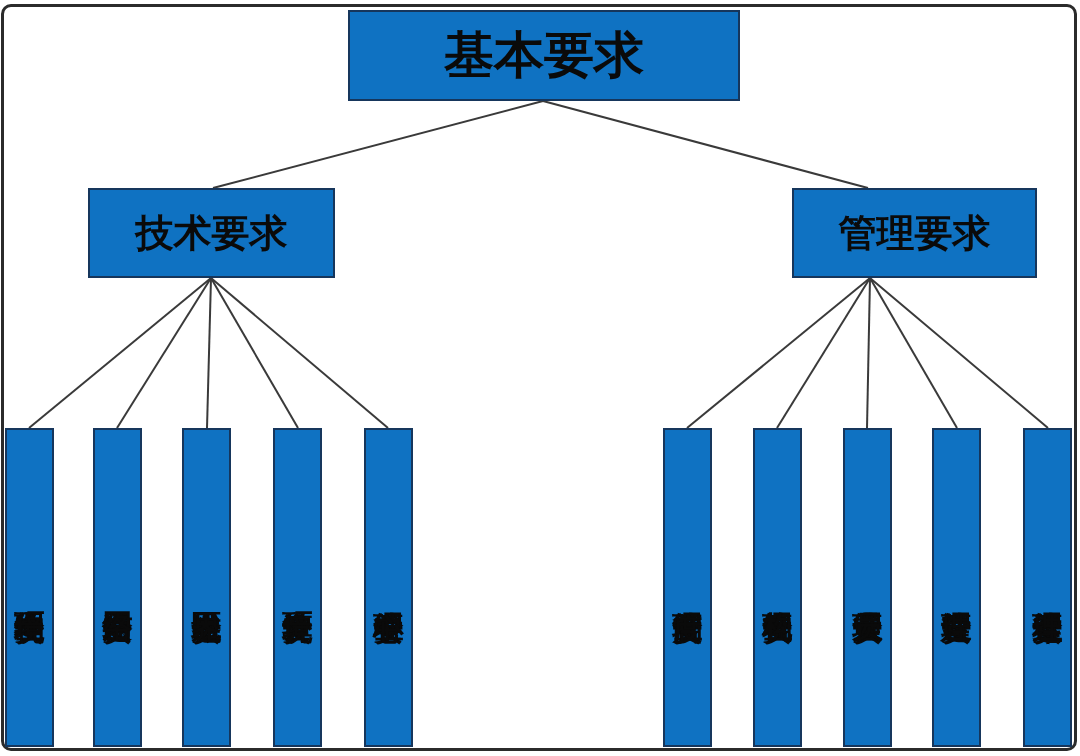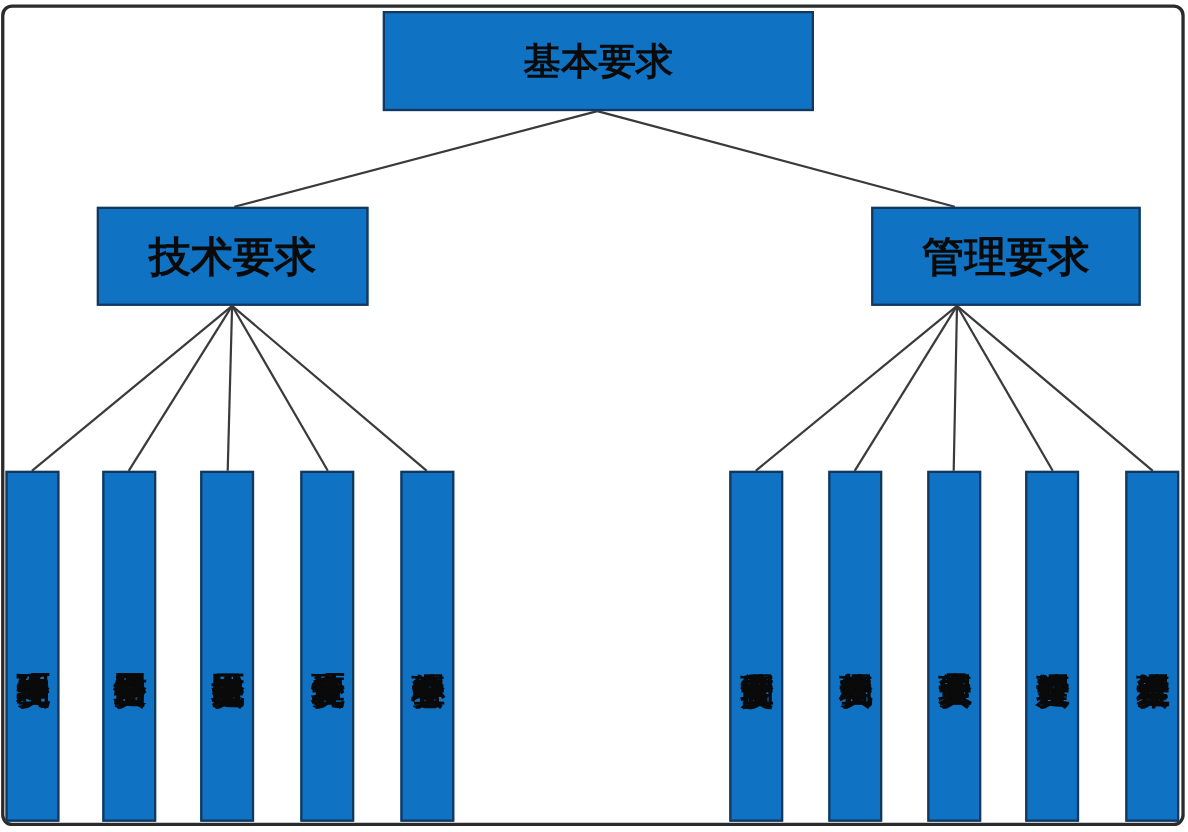--- a/index.html
+++ b/index.html
@@ -18,21 +18,21 @@
     border:3px solid var(--frame-border);border-radius:10px;background:var(--background);
   }
   .stage{position:absolute;left:0;top:0;width:1080px;height:756px;}
   svg.connectors{position:absolute;left:0;top:0;width:1080px;height:756px;pointer-events:none;}
   svg.connectors line{stroke:var(--line-color);stroke-width:2;}
   .node{
     position:absolute;background:var(--box-fill);border:2px solid var(--box-border);
     display:flex;align-items:center;justify-content:center;
     color:var(--text-color);font-weight:bold;
   }
-  .node-root{left:348px;top:10px;width:392px;height:91px;font-size:34px;}
+  .node-root{left:348px;top:10px;width:392px;height:91px;font-size:50px;}
   .node-branch{top:188px;height:90px;font-size:38px;}
   .node-branch.tech{left:88px;width:247px;}
   .node-branch.mgmt{left:748px;width:245px;margin-left:44px;}
   .node-leaf{top:428px;width:49px;height:319px;font-size:30px;}
   .node-leaf .vtext{
     writing-mode:vertical-rl;text-orientation:upright;
     line-height:1;letter-spacing:0;white-space:nowrap;
   }
   .leaf-t1{left:5px;}   .leaf-t2{left:93px;}  .leaf-t3{left:182px;}
   .leaf-t4{left:273px;} .leaf-t5{left:364px;}

